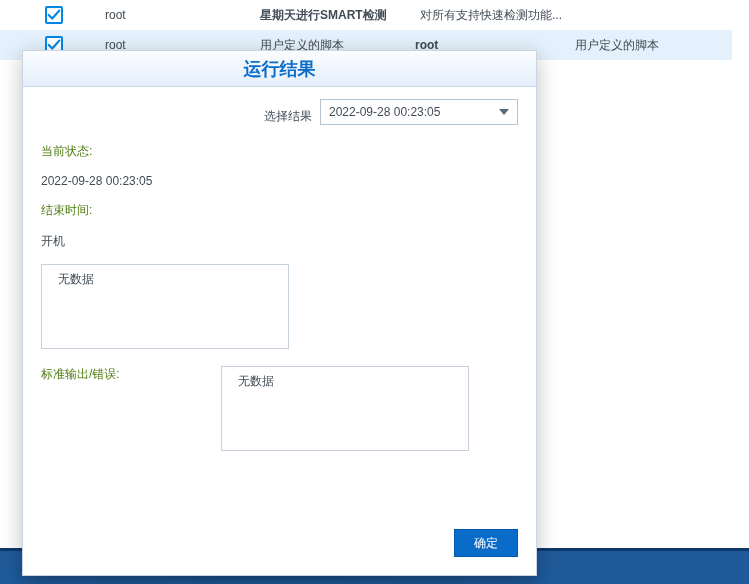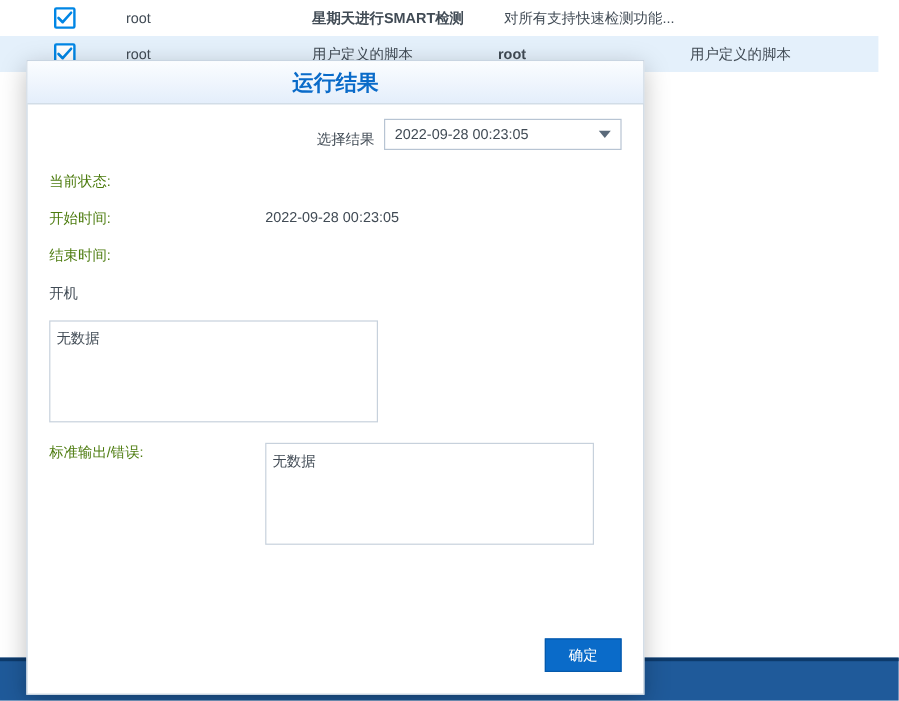--- a/index.html
+++ b/index.html
@@ -113,25 +113,25 @@
     }
     .form-label {
       width: 180px;
       color: #4d7c0f;
     }
     .form-value {
       flex: 1;
       color: #414b55;
     }
     .textarea {
-      width: 274px;
+      width: 248px;
       height: 85px;
       border: 1px solid #c7d1dc;
       background: #fff;
-      padding: 6px 5px;
+      padding: 6px 16px;
       font-size: 12px;
       color: #414b55;
       resize: none;
       font-family: inherit;
     }
     .textarea.tall { height: 85px; }
     .panel-footer {
       margin-top: 75px;
       display: flex;
       justify-content: flex-end;
@@ -194,21 +194,20 @@
         <span class="caret"></span>
       </div>
     </div>
 
     <div class="form-row">
       <div class="form-label">当前状态:</div>
       <div class="form-value"></div>
     </div>
 
     <div class="form-row">
-      <div class="form-label">开始时间:</div>
       <div class="form-value">2022-09-28 00:23:05</div>
     </div>
 
     <div class="form-row">
       <div class="form-label">结束时间:</div>
       <div class="form-value"></div>
     </div>
 
     <div class="form-row">
       <div class="form-value">开机</div>

